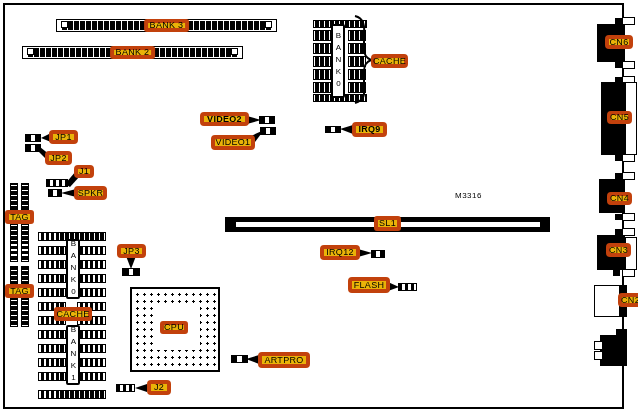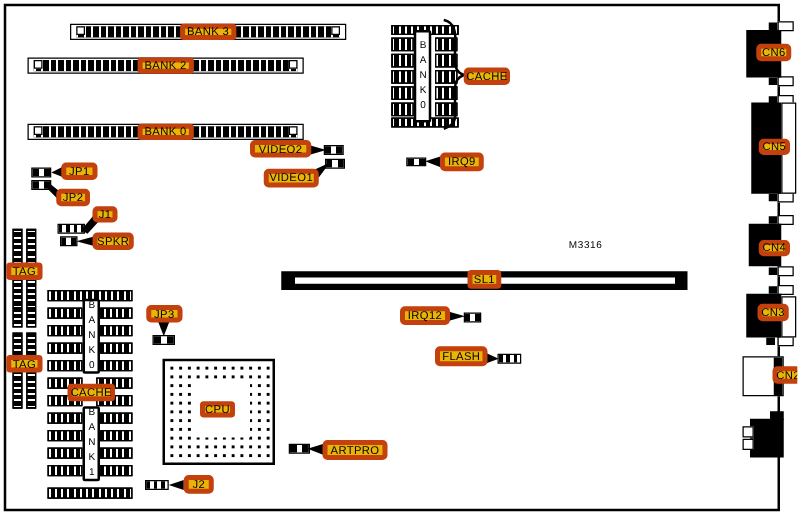--- a/index.html
+++ b/index.html
@@ -85,50 +85,44 @@
     <div class="clip" style="left:4px;"></div>
     <div class="clip" style="right:4px;"></div>
     <div class="callout slot-label" style="left:50%;transform:translateX(-50%);">BANK 3</div>
   </div>
   <div class="mem-slot" style="left:22px;top:46px;width:221px;">
     <div class="mem-bar"></div>
     <div class="clip" style="left:4px;"></div>
     <div class="clip" style="right:4px;"></div>
     <div class="callout slot-label" style="left:50%;transform:translateX(-50%);">BANK 2</div>
   </div>
-  <div class="mem-slot" style="left:22px;top:99px;width:221px;">
-    <div class="mem-bar"></div>
-    <div class="clip" style="left:4px;"></div>
-    <div class="clip" style="right:4px;"></div>
-    <div class="callout slot-label" style="left:50%;transform:translateX(-50%);">BANK 0</div>
-  </div>
 
   <div class="abs">
     <div class="chip-row" style="left:313px;top:20px;width:54px;height:8px;"></div>
     <div class="chip-row" style="left:313px;top:94px;width:54px;height:8px;"></div>
     <div class="chip-row" style="left:313px;top:30px;width:18px;height:11px;"></div>
     <div class="chip-row" style="left:313px;top:43px;width:18px;height:11px;"></div>
     <div class="chip-row" style="left:313px;top:56px;width:18px;height:11px;"></div>
     <div class="chip-row" style="left:313px;top:69px;width:18px;height:11px;"></div>
     <div class="chip-row" style="left:313px;top:82px;width:18px;height:11px;"></div>
     <div class="chip-row" style="left:348px;top:30px;width:18px;height:11px;"></div>
     <div class="chip-row" style="left:348px;top:43px;width:18px;height:11px;"></div>
     <div class="chip-row" style="left:348px;top:56px;width:18px;height:11px;"></div>
     <div class="chip-row" style="left:348px;top:69px;width:18px;height:11px;"></div>
     <div class="chip-row" style="left:348px;top:82px;width:18px;height:11px;"></div>
     <div class="vlabel" style="left:331px;top:24px;width:14px;height:74px;">BANK0</div>
   </div>
   <div class="callout" style="left:371px;top:54px;width:37px;height:14px;">CACHE</div>
 
-  <div class="callout" style="left:200px;top:112px;width:49px;height:14px;">VIDEO2</div>
+  <div class="callout" style="left:200px;top:112px;width:49px;height:14px;font-weight:bold;">VIDEO2</div>
   <div class="jumper" style="left:259px;top:116px;width:16px;height:8px;"></div>
   <div class="callout" style="left:211px;top:135px;width:44px;height:15px;">VIDEO1</div>
   <div class="jumper" style="left:260px;top:127px;width:16px;height:8px;"></div>
   <div class="jumper" style="left:325px;top:126px;width:16px;height:7px;"></div>
-  <div class="callout" style="left:352px;top:122px;width:35px;height:15px;">IRQ9</div>
+  <div class="callout" style="left:352px;top:122px;width:35px;height:15px;font-weight:bold;">IRQ9</div>
 
   <div class="jumper" style="left:25px;top:134px;width:16px;height:8px;"></div>
   <div class="callout" style="left:49px;top:130px;width:29px;height:14px;">JP1</div>
   <div class="jumper" style="left:25px;top:144px;width:16px;height:8px;"></div>
   <div class="callout" style="left:45px;top:151px;width:27px;height:14px;">JP2</div>
   <div class="callout" style="left:74px;top:165px;width:20px;height:13px;">J1</div>
   <div class="jumper pins" style="left:46px;top:179px;width:22px;height:8px;"></div>
   <div class="jumper" style="left:48px;top:189px;width:14px;height:8px;"></div>
   <div class="callout" style="left:74px;top:186px;width:33px;height:14px;">SPKR</div>
 

